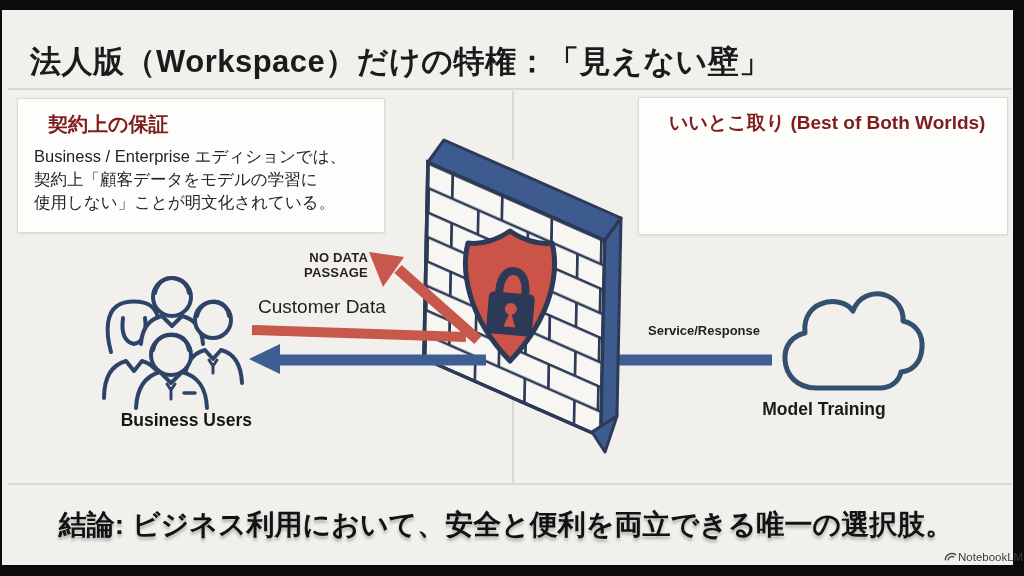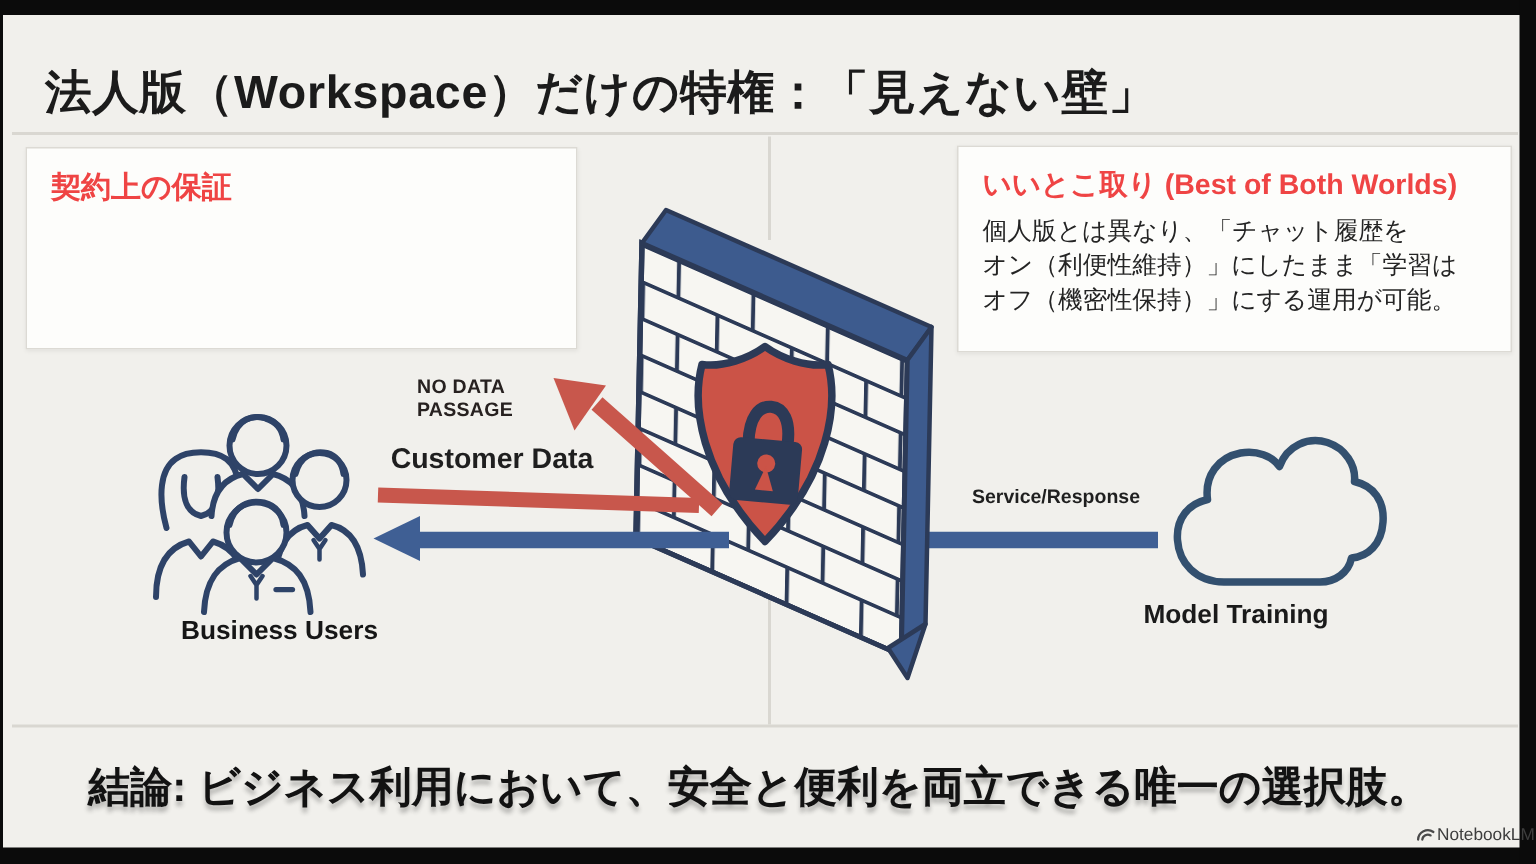--- a/index.html
+++ b/index.html
@@ -25,30 +25,30 @@
   .rule-v{position:absolute;width:2px;background:#d9d7d1;left:512px;z-index:1;}
   .rule-v.seg1{top:91px;height:69px;}
   .rule-v.seg2{top:395px;height:88px;}
 
   .card{
     position:absolute;z-index:3;background:#fdfdfb;border:1px solid #dcdad4;
     box-shadow:0 1px 3px rgba(0,0,0,.07);padding:12px 16px;box-sizing:border-box;
   }
   .card-left{left:17px;top:98px;width:368px;height:135px;}
   .card-right{left:638px;top:97px;width:370px;height:138px;}
-  .card h2{margin:0 0 7px 0;font-size:20px;font-weight:800;color:#ef4444;}
+  .card h2{margin:0 0 7px 14px;font-size:20px;font-weight:800;color:#7f1d1d;}
   .card-right h2{font-size:19px;}
   .card p{margin:0;font-size:16.5px;line-height:1.38;color:#242424;}
   .preline{white-space:pre-line;}
 
   .svg-layer{position:absolute;left:0;top:0;z-index:2;}
 
   .dlabel{position:absolute;z-index:4;color:#1f1f1f;}
-  .lbl-customer{left:258px;top:296px;width:140px;text-align:center;font-size:19px;font-weight:700;}
-  .lbl-nodata{left:278px;top:251px;width:90px;text-align:left;font-size:13px;font-weight:800;
+  .lbl-customer{left:258px;top:296px;width:140px;font-size:19px;font-weight:400;}
+  .lbl-nodata{left:278px;top:251px;width:90px;text-align:right;font-size:13px;font-weight:800;
               line-height:1.12;color:#272120;letter-spacing:.2px;}
   .lbl-busers{left:92px;top:410px;width:160px;text-align:right;font-size:17.5px;font-weight:700;color:#161616;}
   .lbl-service{left:626px;top:323px;width:156px;text-align:center;font-size:13px;font-weight:600;}
   .lbl-model{left:751px;top:399px;width:146px;text-align:center;font-size:17.5px;font-weight:700;color:#1a1a1a;}
 
   .conclusion{
     position:absolute;left:0;right:12px;top:506px;z-index:4;text-align:center;
     font-size:28px;font-weight:900;color:#121212;
     text-shadow:0 3px 3px rgba(40,40,40,.30);
   }
@@ -63,27 +63,27 @@
 <div class="stage">
 
   <h1 class="title">法人版（Workspace）だけの特権：「見えない壁」</h1>
   <div class="rule-h rule-title"></div>
   <div class="rule-v seg1"></div>
   <div class="rule-v seg2"></div>
   <div class="rule-h rule-bottom"></div>
 
   <div class="card card-left">
     <h2>契約上の保証</h2>
+    <p class="preline">Business / Enterprise エディションでは、
+契約上「顧客データをモデルの学習に
+使用しない」ことが明文化されている。</p>
   </div>
 
   <div class="card card-right">
     <h2>いいとこ取り (Best of Both Worlds)</h2>
-    <p class="preline">個人版とは異なり、「チャット履歴を
-オン（利便性維持）」にしたまま「学習は
-オフ（機密性保持）」にする運用が可能。</p>
   </div>
 
   <svg class="svg-layer" width="1024" height="576" viewBox="0 0 1024 576">
     <defs>
       <pattern id="bricks" width="56" height="56" patternUnits="userSpaceOnUse">
         <g stroke="#2c3a57" stroke-width="3">
           <line x1="0" y1="1.5" x2="56" y2="1.5"></line>
           <line x1="0" y1="29.5" x2="56" y2="29.5"></line>
           <line x1="28" y1="1.5" x2="28" y2="29.5"></line>
           <line x1="1.5" y1="29.5" x2="1.5" y2="56"></line>

